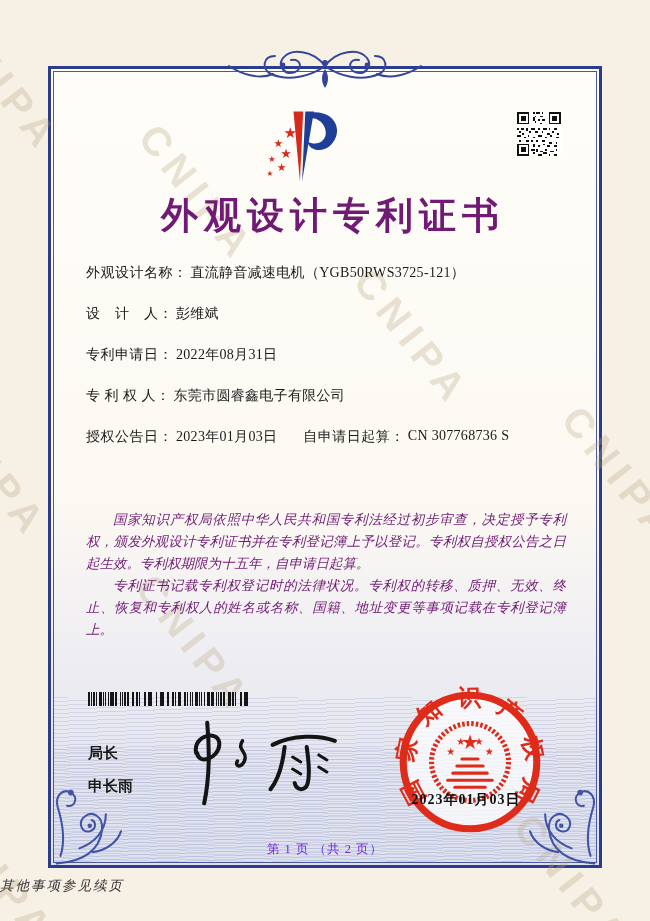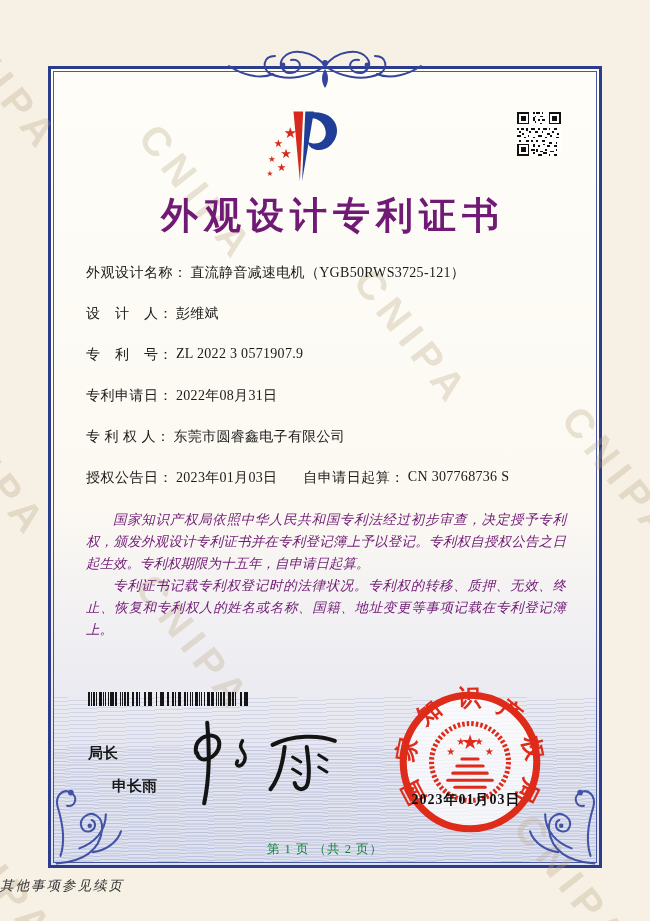--- a/index.html
+++ b/index.html
@@ -63,31 +63,31 @@
   .barcode{
     position:absolute;z-index:4;left:88px;top:692px;width:164px;height:14px;
     background-image:
       repeating-linear-gradient(90deg,#161616 0 2px,transparent 2px 3px,#161616 3px 4px,transparent 4px 8px,#161616 8px 9px,transparent 9px 12px),
       repeating-linear-gradient(90deg,#161616 0 1px,transparent 1px 5px,#161616 5px 7px,transparent 7px 11px,#161616 11px 12px,transparent 12px 17px);
   }
   
   .sig-title{position:absolute;z-index:4;left:88px;top:744px;font-size:15px;font-weight:600;
     font-family:"Liberation Sans","DejaVu Sans",sans-serif;}
   .sig-name{position:absolute;z-index:4;left:88px;top:777px;font-size:15px;font-weight:600;
-    font-family:Liberation Serif, serif;margin-left:24px;}
+    font-family:Liberation Serif, serif;}
   .sig-script{position:absolute;z-index:5;left:168px;top:716px;width:186px;height:94px;}
   
   .seal{position:absolute;z-index:5;left:384px;top:676px;width:172px;height:172px;}
   .seal-date{
     position:absolute;z-index:6;left:388px;top:791px;width:156px;text-align:center;
     font-size:14px;font-weight:600;letter-spacing:1px;color:#101010;
   }
   
   .page-no{position:absolute;z-index:4;left:0;right:0;top:841px;text-align:center;
-    font-size:12.5px;letter-spacing:1px;color:#15803d;}
+    font-size:12.5px;letter-spacing:1px;color:#6d28d9;}
   .cont-note{position:absolute;z-index:4;left:0;right:0;top:877px;text-align:left;
     font-size:13.5px;font-style:italic;letter-spacing:2px;color:#333;}
 </style>
 </head>
 <body>
 
 <div class="page">
 
   <div class="frame">
     <div class="frame-inner"></div>
@@ -175,24 +175,20 @@
   <div class="title">外观设计专利证书</div>
 
   <div class="fields">
     <div class="f-row">
       <span class="f-label">外观设计名称：</span>
       <span class="f-value">直流静音减速电机（YGB50RWS3725-121）</span>
     </div>
     <div class="f-row">
       <span class="f-label">设　计　人：</span>
       <span class="f-value">彭维斌</span>
-    </div>
-    <div class="f-row">
-      <span class="f-label">专　利　号：</span>
-      <span class="f-value">ZL 2022 3 0571907.9</span>
     </div>
     <div class="f-row">
       <span class="f-label">专利申请日：</span>
       <span class="f-value">2022年08月31日</span>
     </div>
     <div class="f-row">
       <span class="f-label">专 利 权 人：</span>
       <span class="f-value">东莞市圆睿鑫电子有限公司</span>
     </div>
     <div class="f-row">

